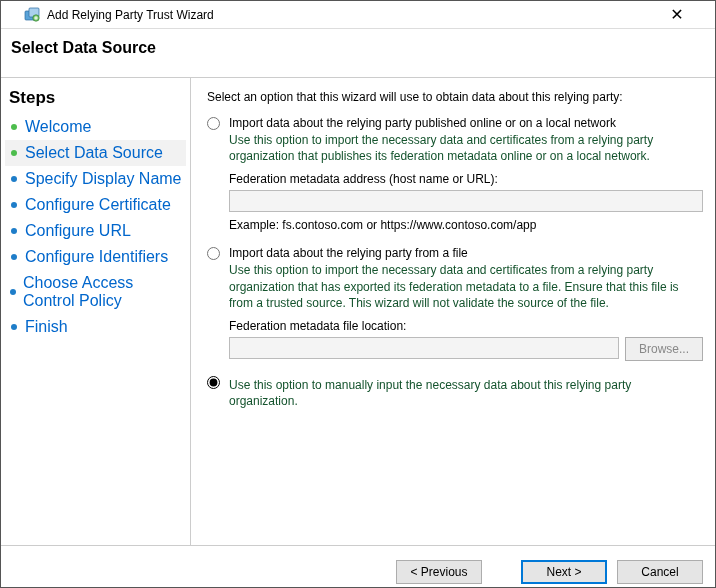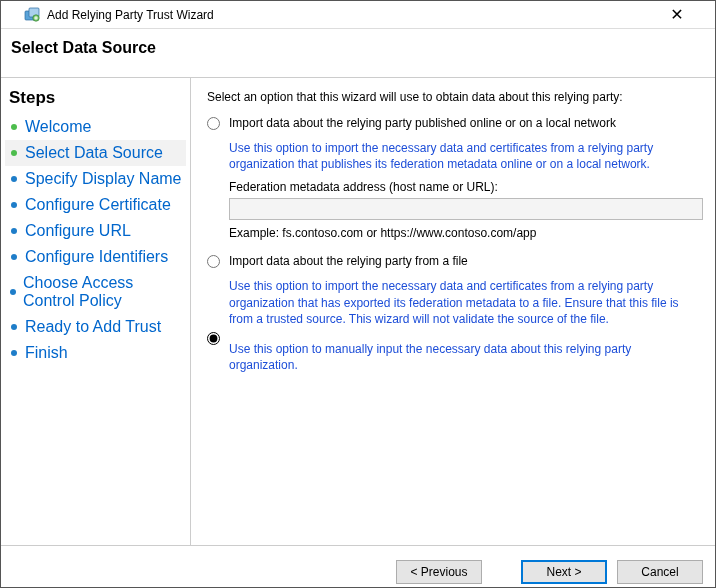--- a/index.html
+++ b/index.html
@@ -16,21 +16,21 @@
   .step { display: flex; align-items: center; padding: 4px 4px; font-size: 16px; color: #0066cc; cursor: default; }
   .step.current { background: #f2f2f2; }
   .step .bullet { width: 10px; height: 10px; margin-right: 6px; display: inline-flex; align-items:center; justify-content:center;}
   .step .bullet svg { display:block; }
   .content { flex: 1; padding: 12px 12px 6px 16px; overflow: auto; }
   .intro { margin-bottom: 12px; }
   .option-row { display: flex; margin-bottom: 4px; }
   .radio-cell { width: 22px; padding-top: 1px; }
   .radio-cell input { width: 13px; height: 13px; accent-color: #000; }
   .option-text { flex: 1; }
-  .option-desc { color: #1d4ed8; margin-top: 10px; line-height: 1.35; }
+  .option-desc { color: #14532d; margin-top: 2px; line-height: 1.35; }
   .sub-block { margin-left: 22px; margin-top: 8px; margin-bottom: 14px; }
   .field-label { margin-bottom: 4px; }
   .text-input { width: 100%; border: 1px solid #bbb; background: #f4f4f4; height: 22px; padding: 2px 4px; font-family: inherit; font-size: 12px; }
   .text-input:disabled { background: #f4f4f4; color: #888; }
   .example-text { margin-top: 6px; }
   .file-row { display: flex; gap: 6px; }
   .file-row .text-input { flex: 1; }
   .browse-btn { width: 78px; height: 24px; border: 1px solid #adadad; background: #efefef; font-family: inherit; font-size: 12px; color: #888; }
   .footer { height: 52px; border-top: 1px solid #ccc; display: flex; align-items: center; justify-content: flex-end; padding: 0 12px; gap: 10px; }
   .wiz-btn { width: 86px; height: 24px; border: 1px solid #adadad; background: #e5e5e5; font-family: inherit; font-size: 12px; cursor: default; }
@@ -115,28 +115,20 @@
           </svg>
         </span>
       <span>Choose Access Control Policy</span>
     </div>
     <div class="step">
       <span class="bullet">
           <svg width="8" height="8">
             <circle cx="4" cy="4" r="3" fill="#1e7dc9"></circle>
           </svg>
         </span>
-      <span>Ready to Add Trust</span>
-    </div>
-    <div class="step">
-      <span class="bullet">
-          <svg width="8" height="8">
-            <circle cx="4" cy="4" r="3" fill="#1e7dc9"></circle>
-          </svg>
-        </span>
       <span>Finish</span>
     </div>
   </div>
 
   <div class="content">
     <div class="intro">Select an option that this wizard will use to obtain data about this relying party:</div>
 
     <div class="option-row">
       <div class="radio-cell"><input type="radio" name="src" style=""></div>
       <div class="option-text">
@@ -150,20 +142,27 @@
       <div class="example-text">Example: fs.contoso.com or https://www.contoso.com/app</div>
     </div>
 
     <div class="option-row">
       <div class="radio-cell"><input type="radio" name="src" style=""></div>
       <div class="option-text">
         <div>Import data about the relying party from a file</div>
         <div class="option-desc">Use this option to import the necessary data and certificates from a relying party organization that has exported its federation metadata to a file. Ensure that this file is from a trusted source.  This wizard will not validate the source of the file.</div>
       </div>
     </div>
+    <div class="sub-block">
+      <div class="field-label">Federation metadata file location:</div>
+      <div class="file-row">
+        <input type="text" class="text-input" disabled="" value="" style="">
+        <button class="browse-btn" disabled="">Browse...</button>
+      </div>
+    </div>
 
     <div class="option-row">
       <div class="radio-cell"><input type="radio" name="src" checked="" style=""></div>
       <div class="option-text">
         <div class="option-desc">Use this option to manually input the necessary data about this relying party organization.</div>
       </div>
     </div>
   </div>
 </div>
 

